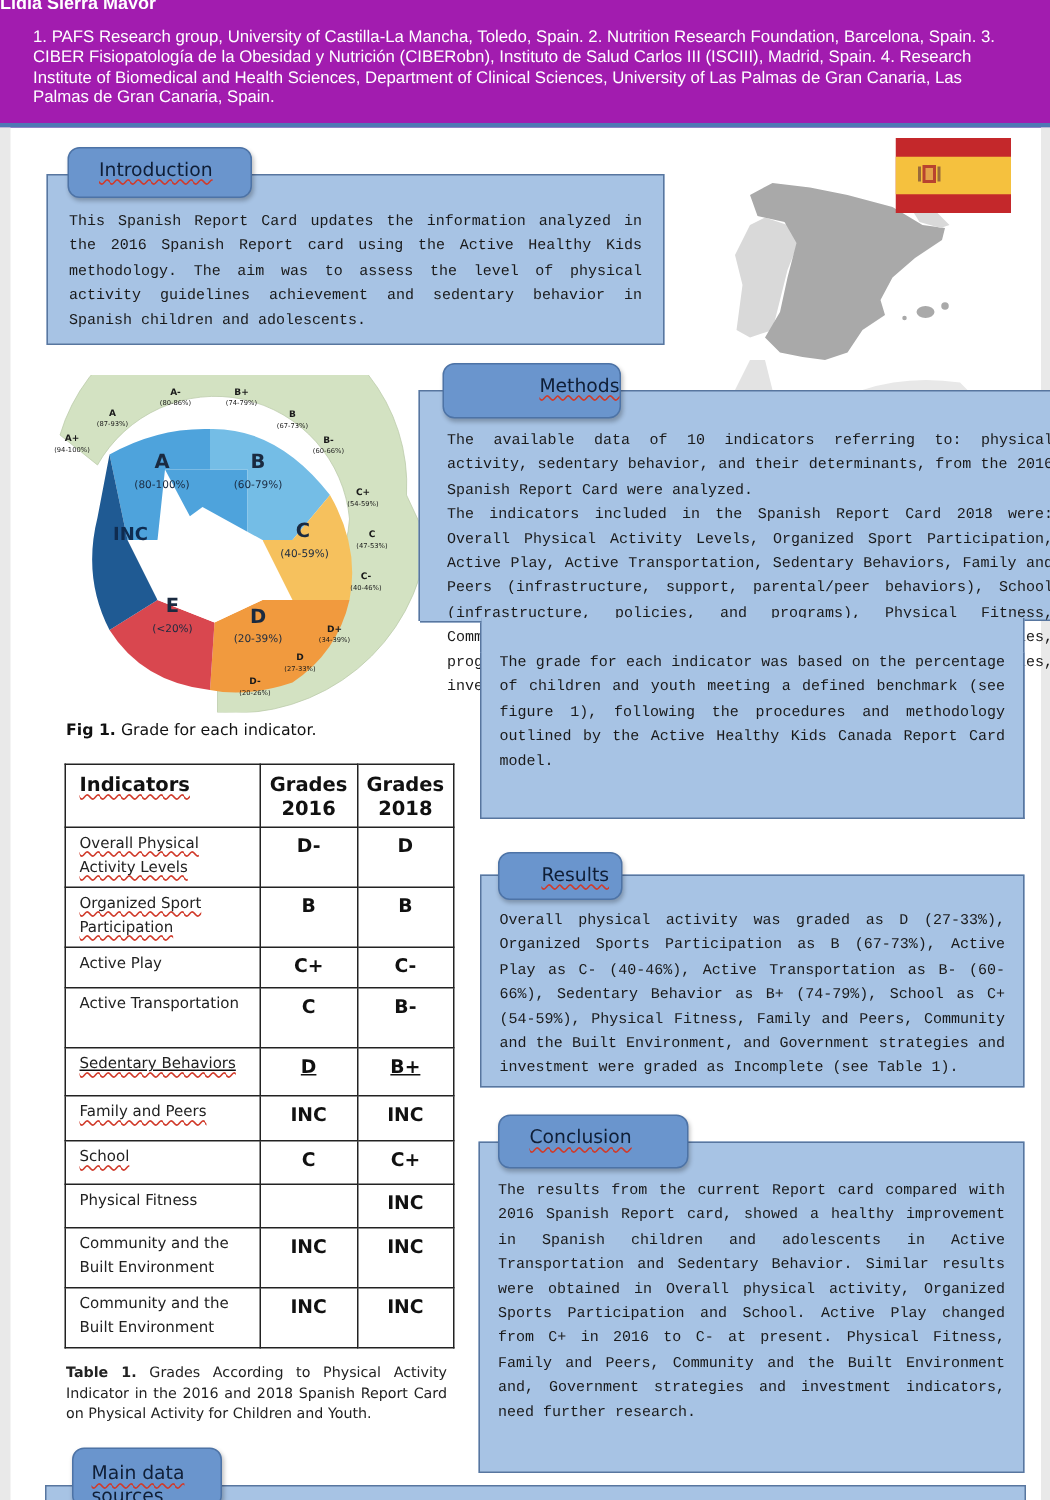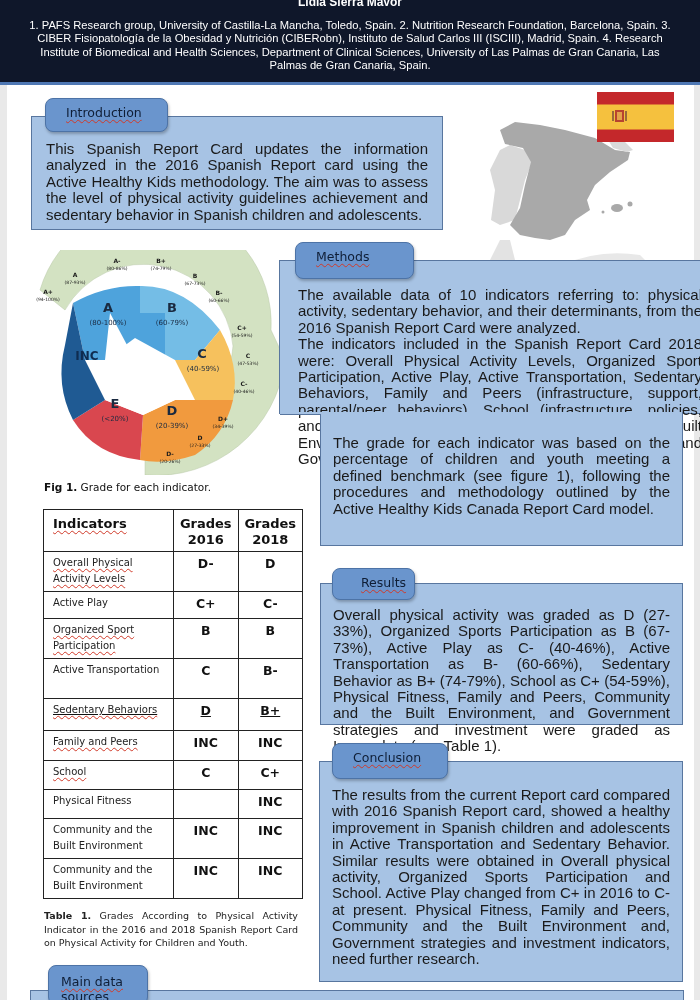--- a/index.html
+++ b/index.html
@@ -4,37 +4,37 @@
 <style>
   html, body { margin:0; padding:0; }
   body {
     width:700px; height:1000px; overflow:hidden; position:relative;
     background:#ffffff;
     font-family:"Liberation Sans", sans-serif;
     color:#111;
   }
   .header {
     position:absolute; left:0; top:0; width:700px; height:82px;
-    background:#0f172a;
+    background:#a21caf;
     border-bottom:3px solid #4f78b4;
-    color:#fff; text-align:center;
+    color:#fff; text-align:left;
   }
   .header .author {
     font-size:12px; font-weight:bold; line-height:12px; margin-top:-4px; height:10px; overflow:hidden;
   }
   .header .affil {
     font-size:11.2px; line-height:13.4px; margin:13px 22px 0 22px;
   }
   .squig { text-decoration: underline wavy #d03a2a; text-decoration-thickness:1px; text-underline-offset:2px; }
   .page-edge-l { position:absolute; left:0; top:85px; width:7px; height:915px; background:#e9e9e9; }
   .page-edge-r { position:absolute; right:0; top:85px; width:6px; height:915px; background:#e9e9e9; }
 
   .box {
     position:absolute; background:#a7c3e4; border:1px solid #58769f;
-    font-family:Liberation Sans, sans-serif; font-size:15px; line-height:16.4px; color:#1a1a1a;
+    font-family:Liberation Mono, monospace; font-size:10px; line-height:16.4px; color:#1a1a1a;
     text-align:justify; box-sizing:border-box;
   }
   .tab {
     position:absolute; background:#6a95cd; border:1px solid #4d73a6; border-radius:8px;
     box-shadow:1px 2px 3px rgba(0,0,0,0.25);
     font-family:"DejaVu Sans", sans-serif; font-weight:normal; font-size:12.5px; color:#0f1e36;
     box-sizing:border-box; padding-top:6px; padding-left:20px;
   }
 
   
@@ -166,49 +166,49 @@
   <div>The available data of 10 indicators referring to: physical activity, sedentary behavior, and their determinants, from the 2016 Spanish Report Card were analyzed.</div>
   <div>The indicators included in the Spanish Report Card 2018 were: Overall Physical Activity Levels, Organized Sport Participation, Active Play, Active Transportation, Sedentary Behaviors, Family and Peers (infrastructure, support, parental/peer behaviors), School (infrastructure, policies, and programs), Physical Fitness, Community and the Built Environment (infrastructure, policies, programs, safety), and Government (strategies, policies, investments).</div>
 </div>
 <div class="box" style="left:320px; top:412px; width:363px; height:134px; padding:23px 12px 0 12px; border-top:none;">
 </div>
 <div class="box" style="left:320px; top:435px; width:363px; height:111px; padding:0 12px 14px 12px; border-top:none;">
   <div>The grade for each indicator was based on the percentage of children and youth meeting a defined benchmark (see figure 1), following the procedures and methodology outlined by the Active Healthy Kids Canada Report Card model.</div>
 </div>
 <div style="position:absolute; left:280px; top:412px; width:41px; height:2px; background:#a7c3e4; border-bottom:1px solid #58769f;"></div>
 <div style="position:absolute; left:280px; top:285px; width:402px; height:150px; background:transparent;"></div>
-<div class="tab" style="left:295px; top:242px; width:119px; height:37px;">
+<div class="tab" style="left:295px; top:242px; width:119px; height:37px;text-align:right;">
   <span class="squig">Methods</span>
 </div>
 
 <table class="grades">
   <thead>
     <tr>
       <th class="ind"><span class="squig">Indicators</span></th>
       <th><span>Grades</span><br><span>2016</span></th>
       <th><span>Grades</span><br><span>2018</span></th>
     </tr>
   </thead>
   <tbody>
     <tr style="height:40px;">
       <td class="name"><span class="squig">Overall Physical Activity Levels</span></td>
       <td class="g">D-</td>
       <td class="g">D</td>
     </tr>
+    <tr style="height:40px;">
+      <td class="name"><span class="squig">Organized Sport Participation</span></td>
+      <td class="g">B</td>
+      <td class="g">B</td>
+    </tr>
     <tr style="height:27px;">
       <td class="name">Active Play</td>
       <td class="g">C+</td>
       <td class="g">C-</td>
     </tr>
     <tr style="height:40px;">
-      <td class="name"><span class="squig">Organized Sport Participation</span></td>
-      <td class="g">B</td>
-      <td class="g">B</td>
-    </tr>
-    <tr style="height:40px;">
       <td class="name"><span>Active Transportation</span></td>
       <td class="g">C</td>
       <td class="g">B-</td>
     </tr>
     <tr style="height:32px;text-decoration:underline;">
       <td class="name"><span class="squig">Sedentary Behaviors</span></td>
       <td class="g">D</td>
       <td class="g">B+</td>
     </tr>
     <tr style="height:30px;">
@@ -245,20 +245,20 @@
 <div class="box" style="left:320px; top:583px; width:363px; height:142px; padding:23px 12px 0 12px;">
   <div>Overall physical activity was graded as D (27-33%), Organized Sports Participation as B (67-73%), Active Play as C- (40-46%), Active Transportation as B- (60-66%), Sedentary Behavior as B+ (74-79%), School as C+ (54-59%), Physical Fitness, Family and Peers, Community and the Built Environment, and Government strategies and investment were graded as Incomplete (see Table 1).</div>
 </div>
 <div class="tab" style="left:332px; top:568px; width:83px; height:32px;text-align:center;">
   <span class="squig">Results</span>
 </div>
 
 <div class="box" style="left:319px; top:761px; width:364px; height:221px; padding:25px 12px 0 12px;">
   <div>The results from the current Report card compared with 2016 Spanish Report card, showed a healthy improvement in Spanish children and adolescents in Active Transportation and Sedentary Behavior. Similar results were obtained in Overall physical activity, Organized Sports Participation and School. Active Play changed from C+ in 2016 to C- at present. Physical Fitness, Family and Peers, Community and the Built Environment and, Government strategies and investment indicators, need further research.</div>
 </div>
-<div class="tab" style="left:332px; top:743px; width:116px; height:36px;">
+<div class="tab" style="left:332px; top:743px; width:127px; height:36px;">
   <span class="squig">Conclusion</span>
 </div>
 
 <div class="box" style="left:30px; top:990px; width:654px; height:20px;"></div>
 <div class="tab" style="left:48px; top:965px; width:100px; height:40px; padding-left:12px; padding-top:8px;">
   <span class="squig">Main data sources</span>
 </div>
 
 </body></html>

